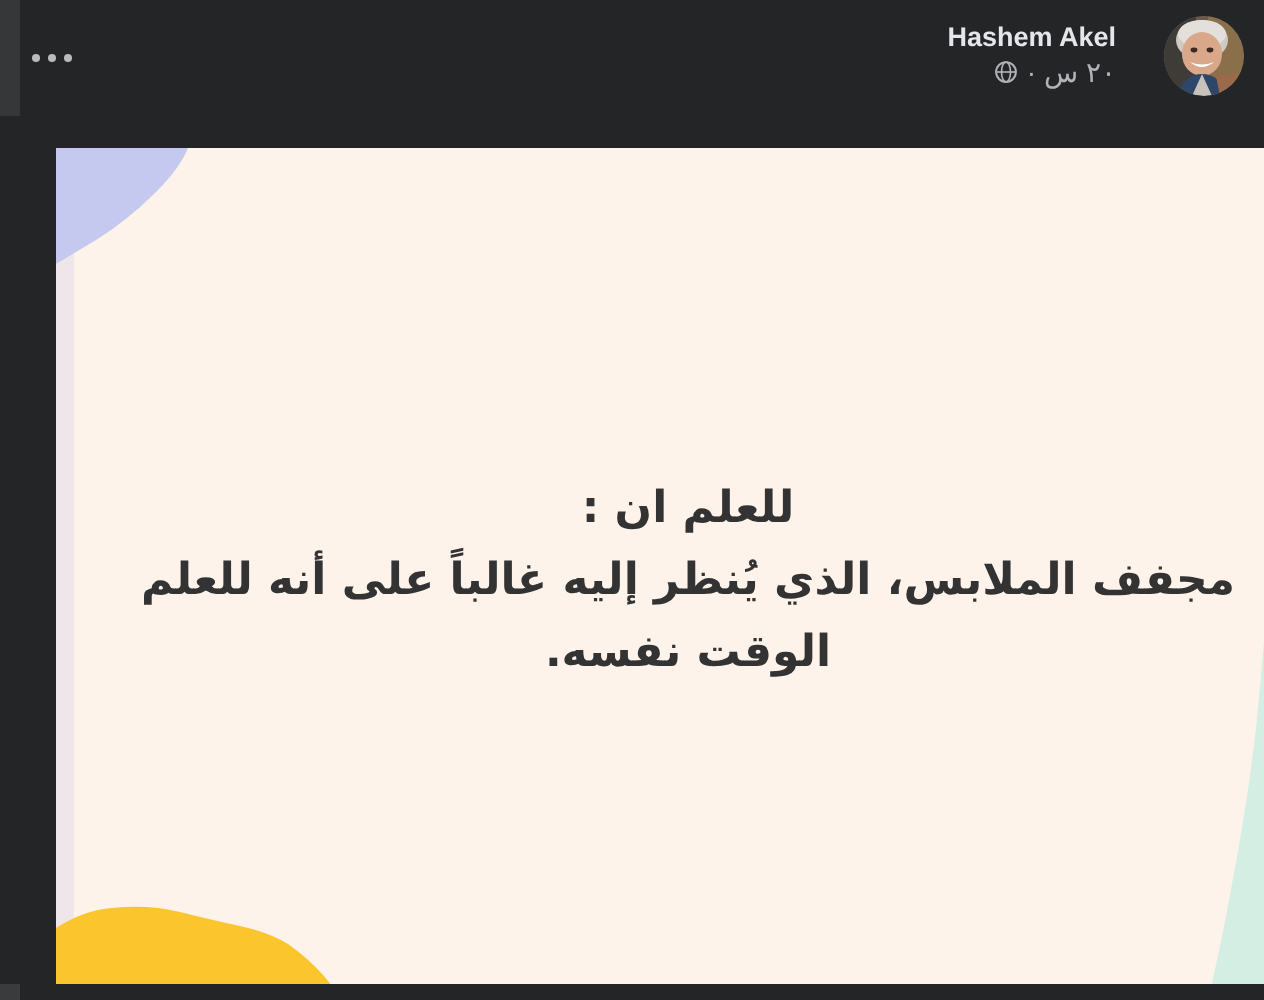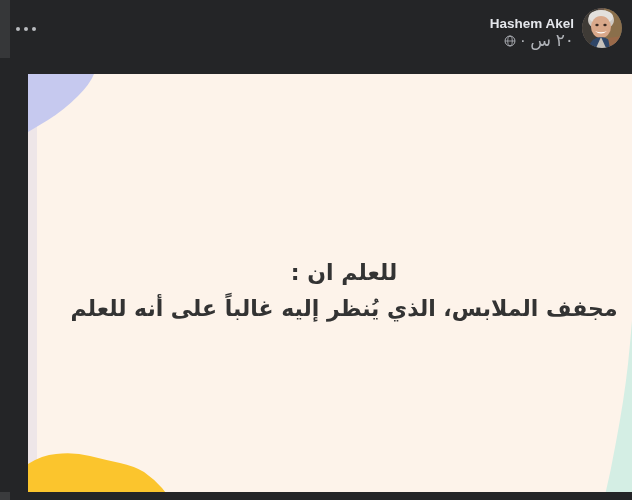--- a/index.html
+++ b/index.html
@@ -56,22 +56,22 @@
     border-radius: 50%;
     background: #b9bbbe;
   }
 
   .header-identity {
     position: absolute;
     right: 10px;
     top: 8px;
     display: flex;
     flex-direction: row;
-    align-items: flex-end;
-    gap: 8px;
+    align-items: flex-start;
+    gap: 24px;
   }
   .identity-text {
     display: flex;
     flex-direction: column;
     align-items: flex-end;
     padding-top: 2px;
   }
   .author-name {
     color: #e4e6eb;
     font-size: 13.5px;
@@ -83,21 +83,21 @@
   .meta-row {
     display: flex;
     flex-direction: row;
     align-items: center;
     gap: 4px;
     margin-top: 2px;
     direction: rtl;
   }
   .timestamp {
     color: #b0b3b8;
-    font-size: 17px;
+    font-size: 14px;
     line-height: 14px;
     white-space: nowrap;
     cursor: pointer;
   }
   .globe-icon {
     width: 12px;
     height: 12px;
     display: block;
     flex: 0 0 auto;
   }
@@ -264,20 +264,21 @@
 
     <div class="blob blob-right">
       <svg viewBox="0 0 80 294" preserveAspectRatio="none">
         <path d="M80 0 L80 294 L22 294 Q30 262 36 228 Q44 186 48 150 Q52 112 54 78 Q56 40 58 0 Z" fill="#d4eee4"></path>
       </svg>
     </div>
 
     <div class="post-text">
       <div class="line">للعلم ان :</div>
       <div class="line">مجفف الملابس، الذي يُنظر إليه غالباً على أنه للعلم</div>
+      <div class="line">الوقت نفسه.</div>
     </div>
   </div>
 
   <div class="footer-bar">
     <div class="footer-rail"></div>
   </div>
 
 </div>
 
 </body></html>

